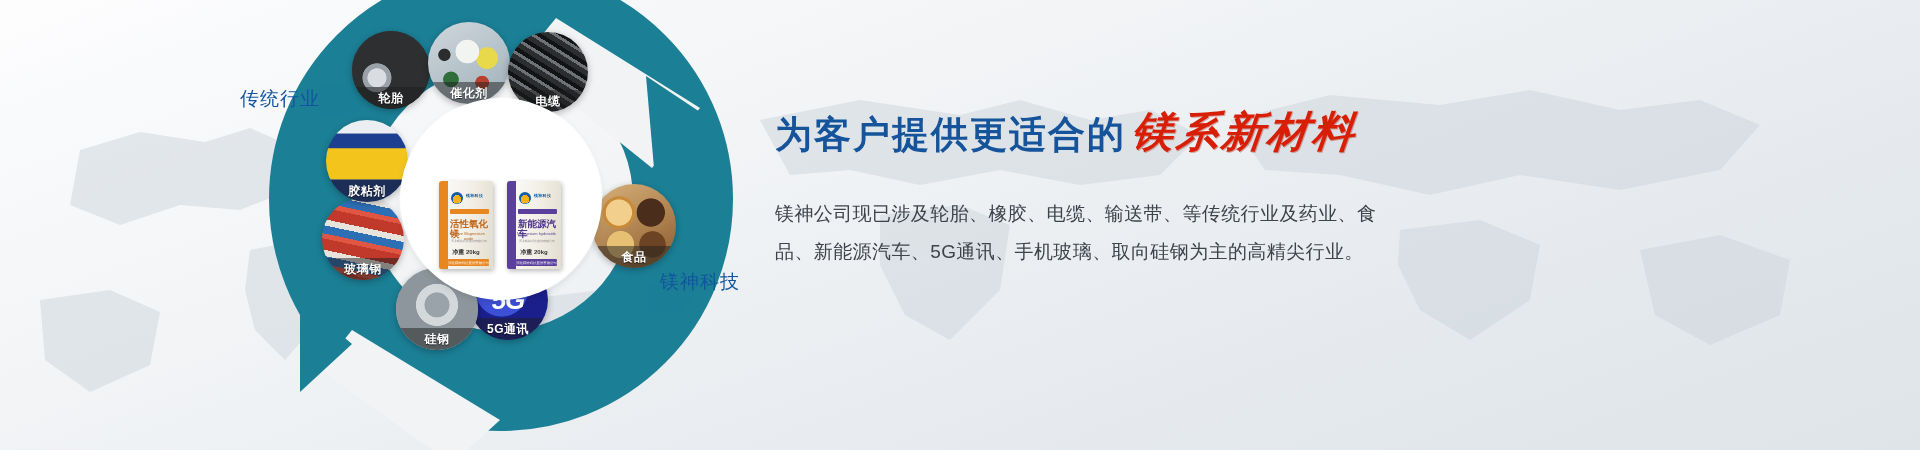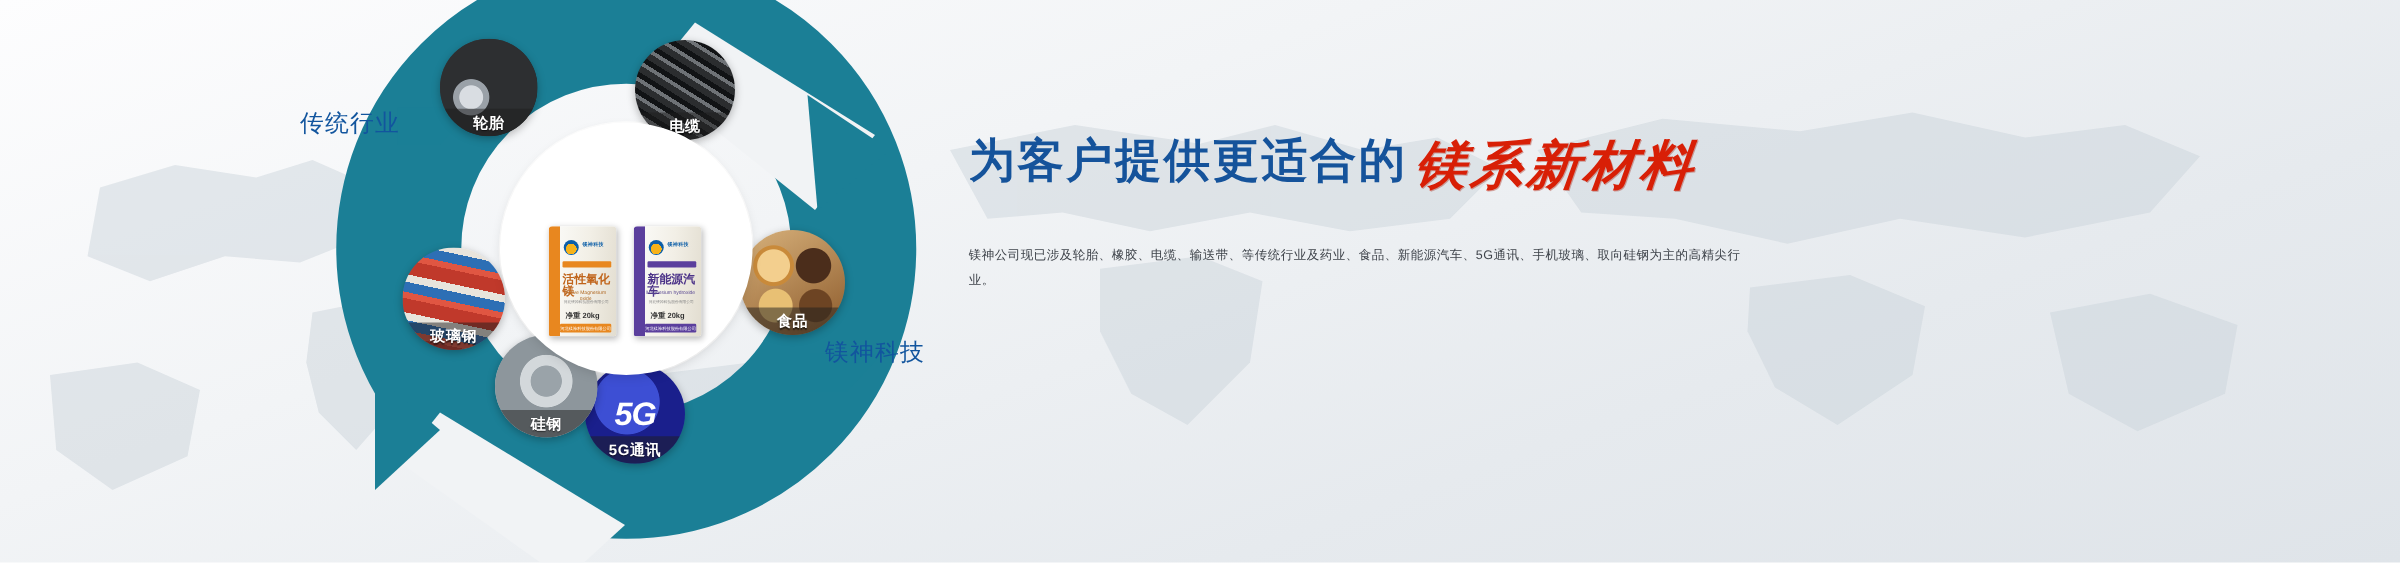--- a/index.html
+++ b/index.html
@@ -54,33 +54,33 @@
   .bag .name { position:absolute; left:11px; right:3px; top:38px; font-size:9.5px; font-weight:bold;
                text-align:left; line-height:1.05; }
   .bag .en { position:absolute; left:8px; right:3px; top:50px; font-size:4px; text-align:center; }
   .bag .blurb { position:absolute; left:10px; right:4px; top:58px; font-size:3px; color:#888; text-align:center; line-height:1.5; }
   .bag .net { position:absolute; left:0; right:0; bottom:12px; font-size:6px; color:#333; text-align:center; font-weight:bold; }
   .bag .foot { position:absolute; left:9px; right:4px; bottom:3px; height:7px; border-radius:1px;
                font-size:3.4px; color:#fff; display:flex; align-items:center; justify-content:center; }
 
   
   #right { position:absolute; left:775px; top:104px; width:700px; }
-  #headline { display:flex; white-space:nowrap; }
+  #headline { display:flex; align-items:flex-end; white-space:nowrap; }
   #headline-main {
     font-size:37px; font-weight:bold; color:#15539b; letter-spacing:2px;
     font-family:"DejaVu Sans","Liberation Sans",sans-serif;
   }
   #headline-accent {
     font-size:42px; font-weight:bold; color:#d81f06; letter-spacing:3px;
     font-family:"DejaVu Serif","Liberation Serif",serif;
     font-style:italic; margin-left:6px; transform:skewX(-6deg);
     text-shadow:1px 1px 0 rgba(160,20,0,.35);
   }
   #paragraph {
-    margin-top:35px; font-size:10px; color:#3e434a; line-height:2.0;
+    margin-top:35px; font-size:19px; color:#3e434a; line-height:2.0;
     letter-spacing:.4px; max-width:625px;
   }
 </style>
 </head>
 <body>
 
 <svg id="map-bg" viewBox="0 0 1920 450" preserveAspectRatio="none">
   <g fill="#c9d2d9" opacity=".85">
     <path d="M80 150 L140 132 L205 142 L250 128 L300 150 L290 190 L240 210 L180 205 L120 225 L70 205 Z"></path>
     <path d="M250 250 L300 240 L330 265 L320 320 L285 360 L255 330 L245 290 Z"></path>
@@ -121,59 +121,74 @@
 
   <div class="label-tag" id="label-traditional">传统行业</div>
   <div class="label-tag" id="label-advanced">镁神科技</div>
 
   <div class="bubble" style="left:352px;top:31px;width:78px;height:78px;">
     <div class="img" style="background:radial-gradient(circle at 32% 60%,#d9dde2 0 13%,#9aa1a8 14% 20%,#2d2f31 21% 100%),
                  linear-gradient(120deg,#3a3c3e,#141516);"></div>
     <div class="cap">轮胎</div>
   </div>
 
+  <div class="bubble" style="left:428px;top:22px;width:82px;height:82px;">
+    <div class="img" style="background:
+            radial-gradient(circle at 48% 36%,#f2f4f2 0 17%,transparent 18%),
+            radial-gradient(circle at 72% 44%,#e8d94a 0 14%,transparent 15%),
+            radial-gradient(circle at 28% 70%,#2f6e3a 0 9%,transparent 10%),
+            radial-gradient(circle at 66% 74%,#b7402e 0 8%,transparent 9%),
+            radial-gradient(circle at 20% 40%,#2a2c2e 0 7%,transparent 8%),
+            linear-gradient(150deg,#cfd7dc,#9fb0b9);"></div>
+    <div class="cap">催化剂</div>
+  </div>
 
   <div class="bubble" style="left:508px;top:32px;width:80px;height:80px;">
     <div class="img" style="background:repeating-linear-gradient(32deg,#2b2d2f 0 5px,#6e7276 5px 8px,#111315 8px 12px);"></div>
     <div class="cap">电缆</div>
   </div>
 
 
   <div class="bubble" style="left:592px;top:184px;width:84px;height:84px;">
     <div class="img" style="background:
             radial-gradient(circle at 32% 34%,#f3cf8e 0 16%,#c98a3a 17% 20%,transparent 21%),
             radial-gradient(circle at 70% 34%,#4b2d1b 0 17%,transparent 18%),
             radial-gradient(circle at 34% 72%,#e8c074 0 16%,transparent 17%),
             radial-gradient(circle at 72% 72%,#6d4423 0 15%,transparent 16%),
             linear-gradient(150deg,#d8b27c,#8c5a2b);"></div>
     <div class="cap">食品</div>
   </div>
 
 
-  <div class="bubble" style="left:468px;top:291px;width:80px;height:80px;">
+  <div class="bubble" style="left:468px;top:260px;width:80px;height:80px;">
     <div class="img" style="background:radial-gradient(circle at 42% 38%,#3d4fd4 0 38%,#1a1f8c 39% 100%);
                 display:flex;align-items:center;justify-content:center;">
       <span style="color:#fff;font-size:26px;font-weight:bold;font-style:italic;letter-spacing:-1px;">5G</span>
     </div>
     <div class="cap">5G通讯</div>
   </div>
 
   <div class="bubble" style="left:396px;top:268px;width:82px;height:82px;text-align:center;">
     <div class="img" style="background:
             radial-gradient(circle at 50% 45%,#9aa3a9 0 20%,#d3d8db 21% 34%,#8d969c 35% 100%),
             repeating-linear-gradient(90deg,#b9c0c5 0 4px,#98a0a6 4px 7px);"></div>
     <div class="cap">硅钢</div>
   </div>
 
   <div class="bubble" style="left:322px;top:198px;width:82px;height:82px;">
     <div class="img" style="background:
             repeating-linear-gradient(12deg,#c0392b 0 11px,#e05642 11px 16px,#2d6fb5 16px 24px,#e8e4dc 24px 30px);"></div>
     <div class="cap">玻璃钢</div>
   </div>
 
+  <div class="bubble" style="left:326px;top:120px;width:82px;height:82px;">
+    <div class="img" style="background:
+            linear-gradient(180deg,#eceff2 0 16%,#1d3f8f 17% 34%,#f2c41c 35% 72%,#1d3f8f 73% 100%);"></div>
+    <div class="cap">胶粘剂</div>
+  </div>
 
   <div id="center-disc">
 
     <div class="bag" style="left:36px;">
       <div class="body"></div>
       <div class="stripe" style="background:#e8871f;"></div>
       <div class="logo">
         <span class="dot"></span>
         <span class="txt">镁神科技</span>
       </div>

